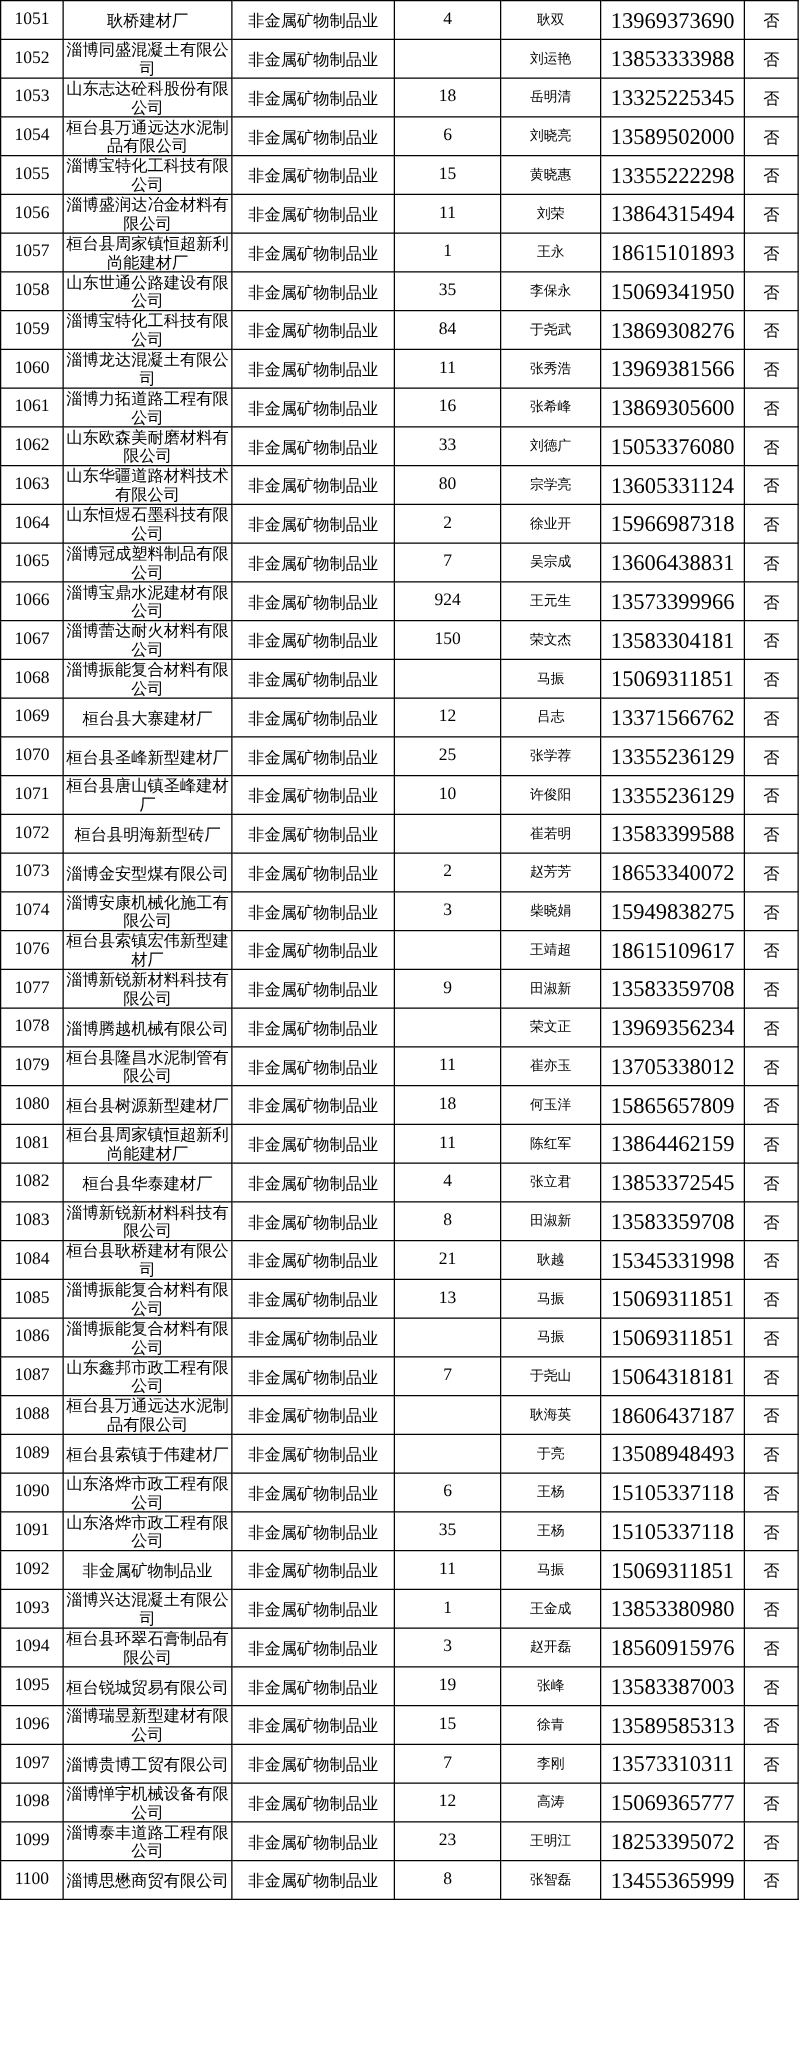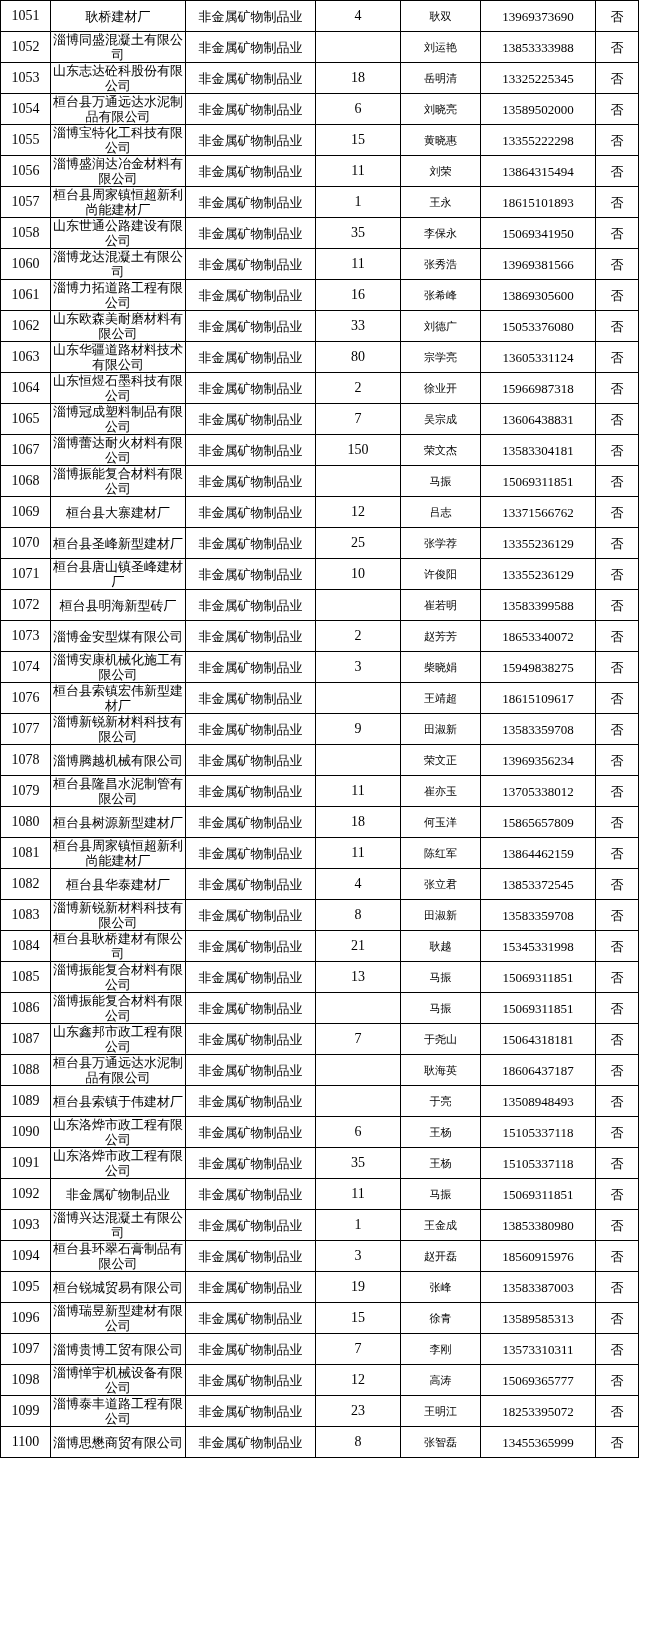--- a/index.html
+++ b/index.html
@@ -49,21 +49,21 @@
   }
   .cell-num {
     font-size: 14px;
     line-height: 16px;
   }
   .cell-per {
     font-size: 11px;
     line-height: 15px;
   }
   .cell-tel {
-    font-size: 13px;
+    font-size: 18px;
     line-height: 15px;
     font-family: "Liberation Serif", "DejaVu Serif", serif;
   }
   .cell-flag {
     font-size: 13px;
     line-height: 15px;
   }
   tr.row { height: 31px; }
 </style>
 </head>
@@ -146,20 +146,29 @@
       <tr class="row">
         <td class="cell-id">1058</td>
         <td class="cell-name">山东世通公路建设有限公司</td>
         <td class="cell-ind">非金属矿物制品业</td>
         <td class="cell-num">35</td>
         <td class="cell-per">李保永</td>
         <td class="cell-tel">15069341950</td>
         <td class="cell-flag">否</td>
       </tr>
       <tr class="row">
+        <td class="cell-id">1059</td>
+        <td class="cell-name">淄博宝特化工科技有限公司</td>
+        <td class="cell-ind">非金属矿物制品业</td>
+        <td class="cell-num">84</td>
+        <td class="cell-per">于尧武</td>
+        <td class="cell-tel">13869308276</td>
+        <td class="cell-flag">否</td>
+      </tr>
+      <tr class="row">
         <td class="cell-id">1060</td>
         <td class="cell-name">淄博龙达混凝土有限公司</td>
         <td class="cell-ind">非金属矿物制品业</td>
         <td class="cell-num">11</td>
         <td class="cell-per">张秀浩</td>
         <td class="cell-tel">13969381566</td>
         <td class="cell-flag">否</td>
       </tr>
       <tr class="row">
         <td class="cell-id">1061</td>
@@ -197,20 +206,29 @@
         <td class="cell-tel">15966987318</td>
         <td class="cell-flag">否</td>
       </tr>
       <tr class="row">
         <td class="cell-id">1065</td>
         <td class="cell-name">淄博冠成塑料制品有限公司</td>
         <td class="cell-ind">非金属矿物制品业</td>
         <td class="cell-num">7</td>
         <td class="cell-per">吴宗成</td>
         <td class="cell-tel">13606438831</td>
+        <td class="cell-flag">否</td>
+      </tr>
+      <tr class="row">
+        <td class="cell-id">1066</td>
+        <td class="cell-name">淄博宝鼎水泥建材有限公司</td>
+        <td class="cell-ind">非金属矿物制品业</td>
+        <td class="cell-num">924</td>
+        <td class="cell-per">王元生</td>
+        <td class="cell-tel">13573399966</td>
         <td class="cell-flag">否</td>
       </tr>
       <tr class="row">
         <td class="cell-id">1067</td>
         <td class="cell-name">淄博蕾达耐火材料有限公司</td>
         <td class="cell-ind">非金属矿物制品业</td>
         <td class="cell-num">150</td>
         <td class="cell-per">荣文杰</td>
         <td class="cell-tel">13583304181</td>
         <td class="cell-flag">否</td>

